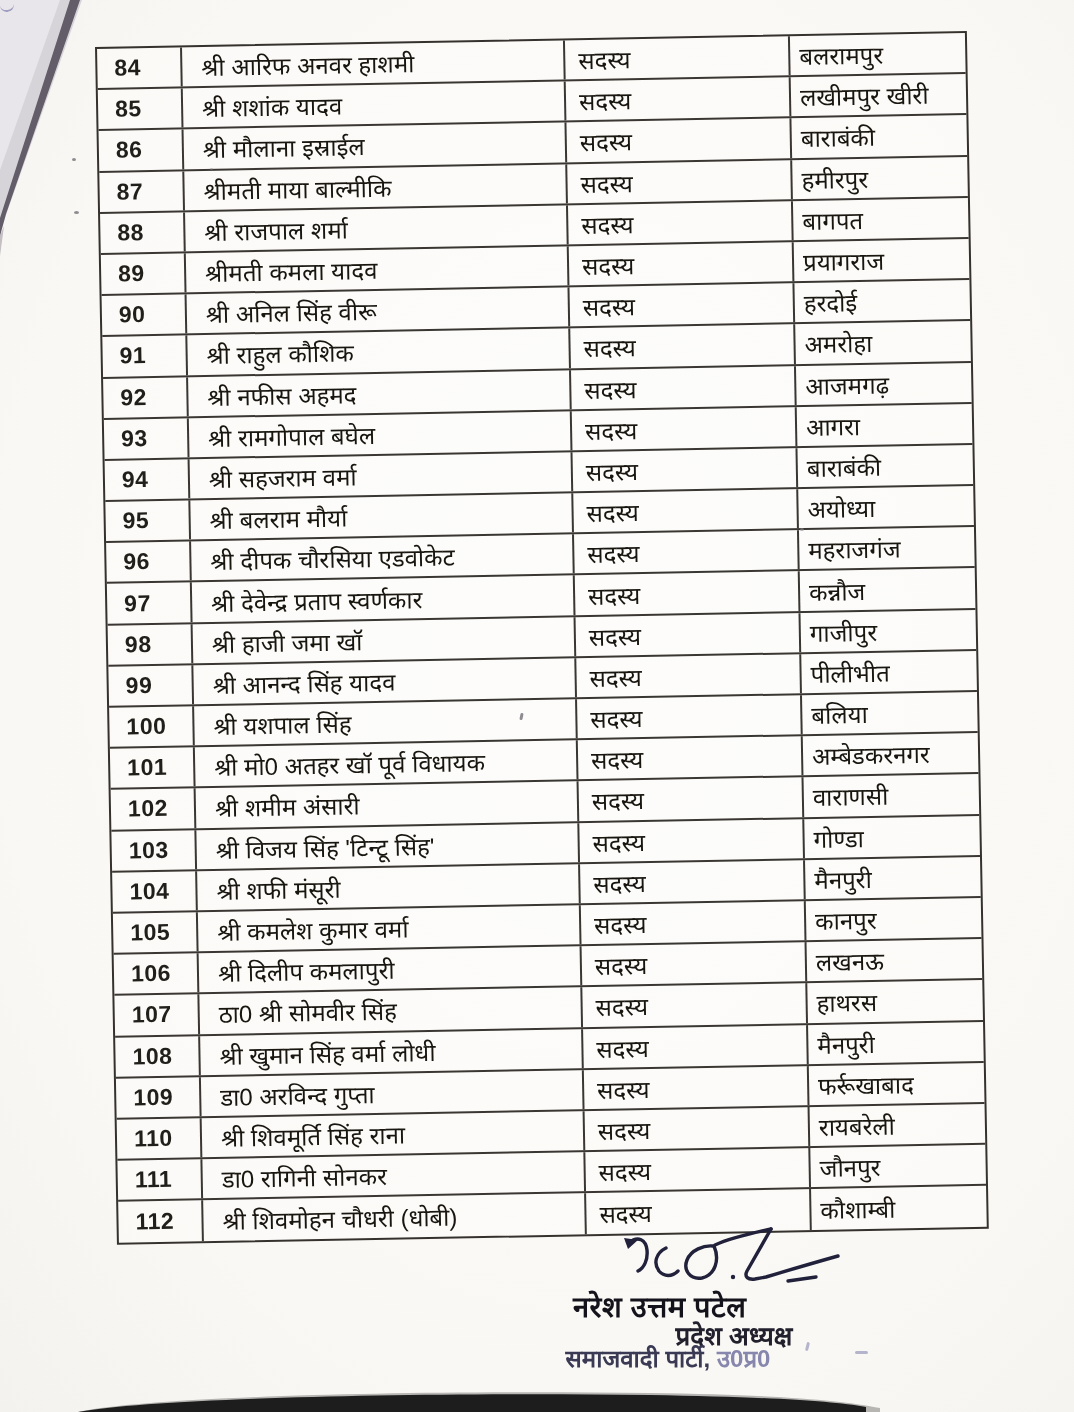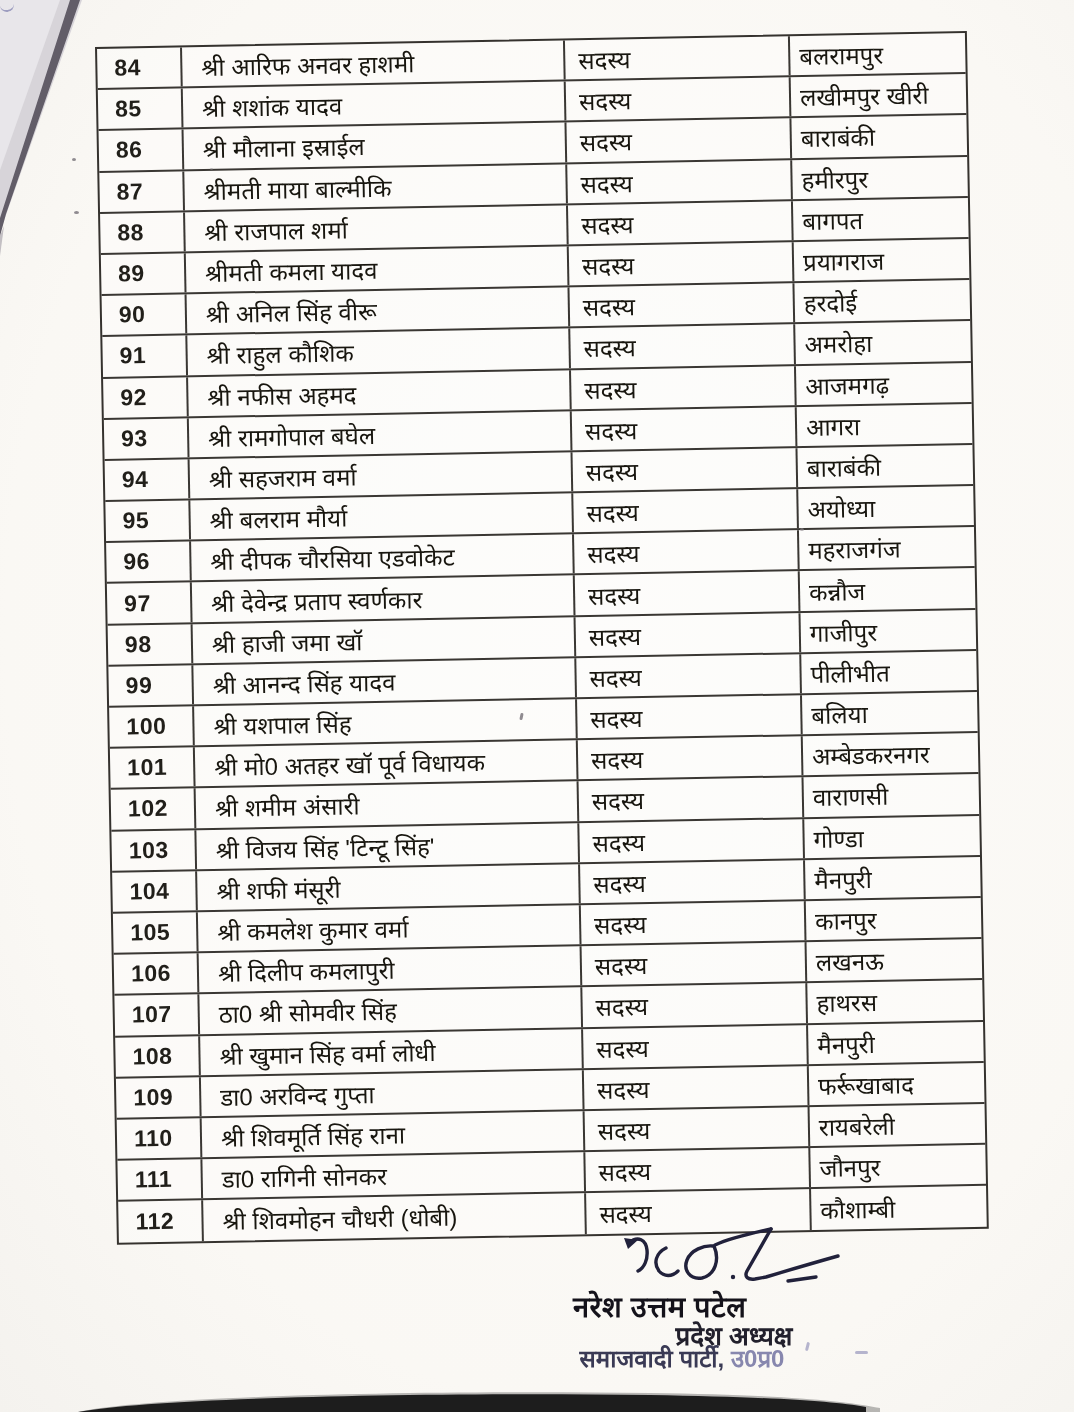--- a/index.html
+++ b/index.html
@@ -40,21 +40,21 @@
   
   .sig-name{
     position:absolute;left:573px;top:1286px;width:240px;text-align:left;
     font-size:29px;font-weight:700;color:#14121a;letter-spacing:.5px;
   }
   .sig-title{
     position:absolute;left:654px;top:1317px;width:160px;text-align:center;
     font-size:26px;font-weight:600;color:#22202c;
   }
   .sig-org{
-    position:absolute;left:537px;top:1341px;width:290px;text-align:center;
+    position:absolute;left:523px;top:1341px;width:290px;text-align:center;
     font-size:24px;font-weight:600;color:#3a3a55;
   }
   .sig-org .org-suffix{color:#8787ae;}
   .pen-mark{position:absolute;background:#9d9dc0;opacity:.75;}
   .pen-apo{left:806px;top:1342px;width:3px;height:9px;transform:rotate(14deg);border-radius:2px;}
   .pen-curl{left:828px;top:1344px;width:14px;height:10px;background:transparent;
     border-bottom:2.5px solid #9d9dc0;border-radius:0 0 10px 10px;transform:rotate(-8deg);}
   .pen-dash{left:855px;top:1351px;width:13px;height:2.5px;border-radius:2px;}
 
   .speck{position:absolute;background:#8f8b90;border-radius:50%;}

